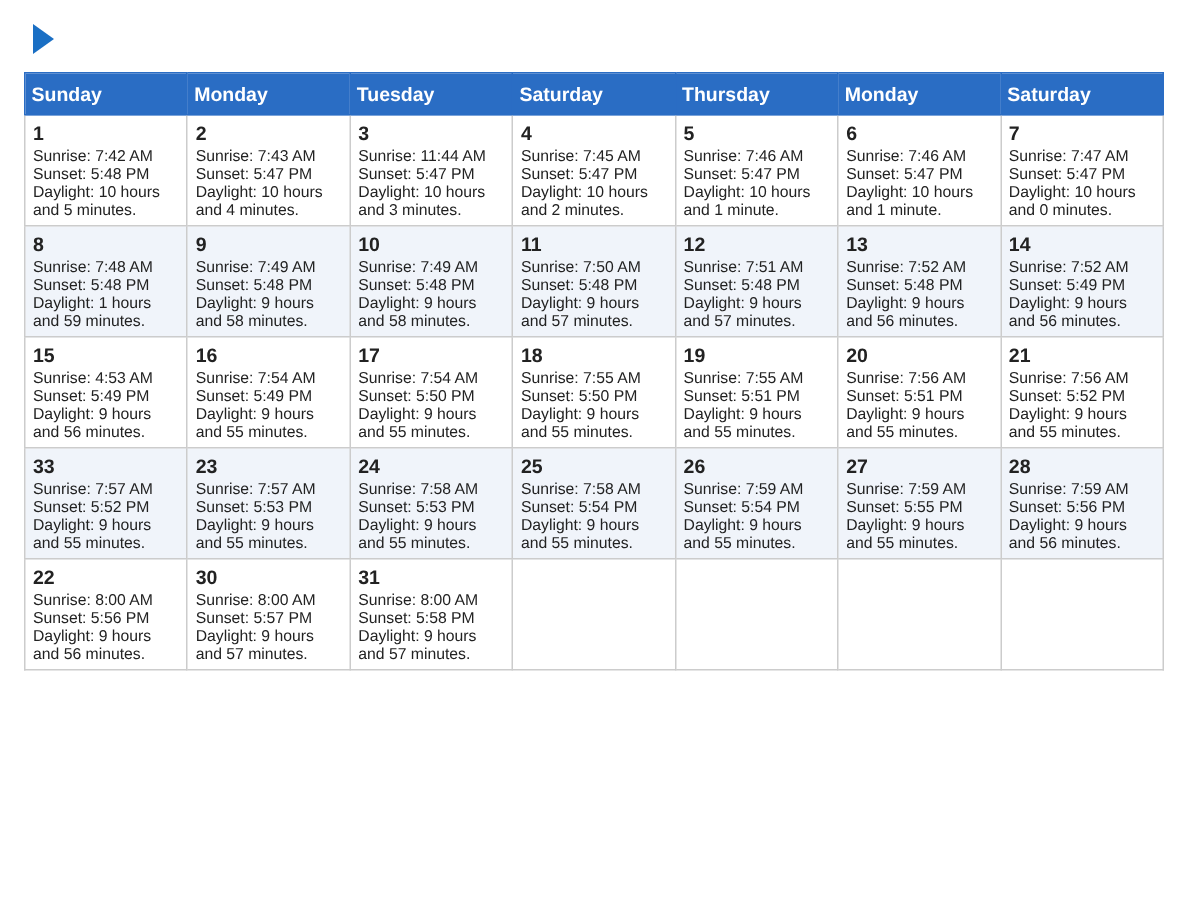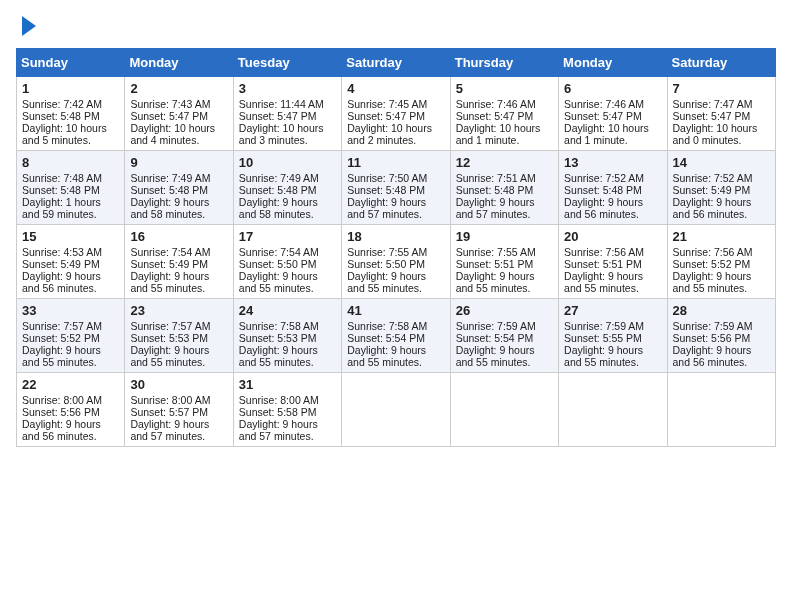--- a/index.html
+++ b/index.html
@@ -141,21 +141,21 @@
         <td><span class="day-num">17</span><span>Sunrise: 7:54 AM</span><br><span>Sunset: 5:50 PM</span><br><span>Daylight: 9 hours and 55 minutes.</span></td>
         <td><span class="day-num">18</span><span>Sunrise: 7:55 AM</span><br><span>Sunset: 5:50 PM</span><br><span>Daylight: 9 hours and 55 minutes.</span></td>
         <td><span class="day-num">19</span><span>Sunrise: 7:55 AM</span><br><span>Sunset: 5:51 PM</span><br><span>Daylight: 9 hours and 55 minutes.</span></td>
         <td><span class="day-num">20</span><span>Sunrise: 7:56 AM</span><br><span>Sunset: 5:51 PM</span><br><span>Daylight: 9 hours and 55 minutes.</span></td>
         <td><span class="day-num">21</span><span>Sunrise: 7:56 AM</span><br><span>Sunset: 5:52 PM</span><br><span>Daylight: 9 hours and 55 minutes.</span></td>
       </tr>
       <tr>
         <td><span class="day-num">33</span><span>Sunrise: 7:57 AM</span><br><span>Sunset: 5:52 PM</span><br><span>Daylight: 9 hours and 55 minutes.</span></td>
         <td><span class="day-num">23</span><span>Sunrise: 7:57 AM</span><br><span>Sunset: 5:53 PM</span><br><span>Daylight: 9 hours and 55 minutes.</span></td>
         <td><span class="day-num">24</span><span>Sunrise: 7:58 AM</span><br><span>Sunset: 5:53 PM</span><br><span>Daylight: 9 hours and 55 minutes.</span></td>
-        <td><span class="day-num">41</span><span>Sunrise: 7:58 AM</span><br><span>Sunset: 5:54 PM</span><br><span>Daylight: 9 hours and 55 minutes.</span></td>
+        <td><span class="day-num">25</span><span>Sunrise: 7:58 AM</span><br><span>Sunset: 5:54 PM</span><br><span>Daylight: 9 hours and 55 minutes.</span></td>
         <td><span class="day-num">26</span><span>Sunrise: 7:59 AM</span><br><span>Sunset: 5:54 PM</span><br><span>Daylight: 9 hours and 55 minutes.</span></td>
         <td><span class="day-num">27</span><span>Sunrise: 7:59 AM</span><br><span>Sunset: 5:55 PM</span><br><span>Daylight: 9 hours and 55 minutes.</span></td>
         <td><span class="day-num">28</span><span>Sunrise: 7:59 AM</span><br><span>Sunset: 5:56 PM</span><br><span>Daylight: 9 hours and 56 minutes.</span></td>
       </tr>
       <tr>
         <td><span class="day-num">22</span><span>Sunrise: 8:00 AM</span><br><span>Sunset: 5:56 PM</span><br><span>Daylight: 9 hours and 56 minutes.</span></td>
         <td><span class="day-num">30</span><span>Sunrise: 8:00 AM</span><br><span>Sunset: 5:57 PM</span><br><span>Daylight: 9 hours and 57 minutes.</span></td>
         <td><span class="day-num">31</span><span>Sunrise: 8:00 AM</span><br><span>Sunset: 5:58 PM</span><br><span>Daylight: 9 hours and 57 minutes.</span></td>
         <td></td>
         <td></td>

